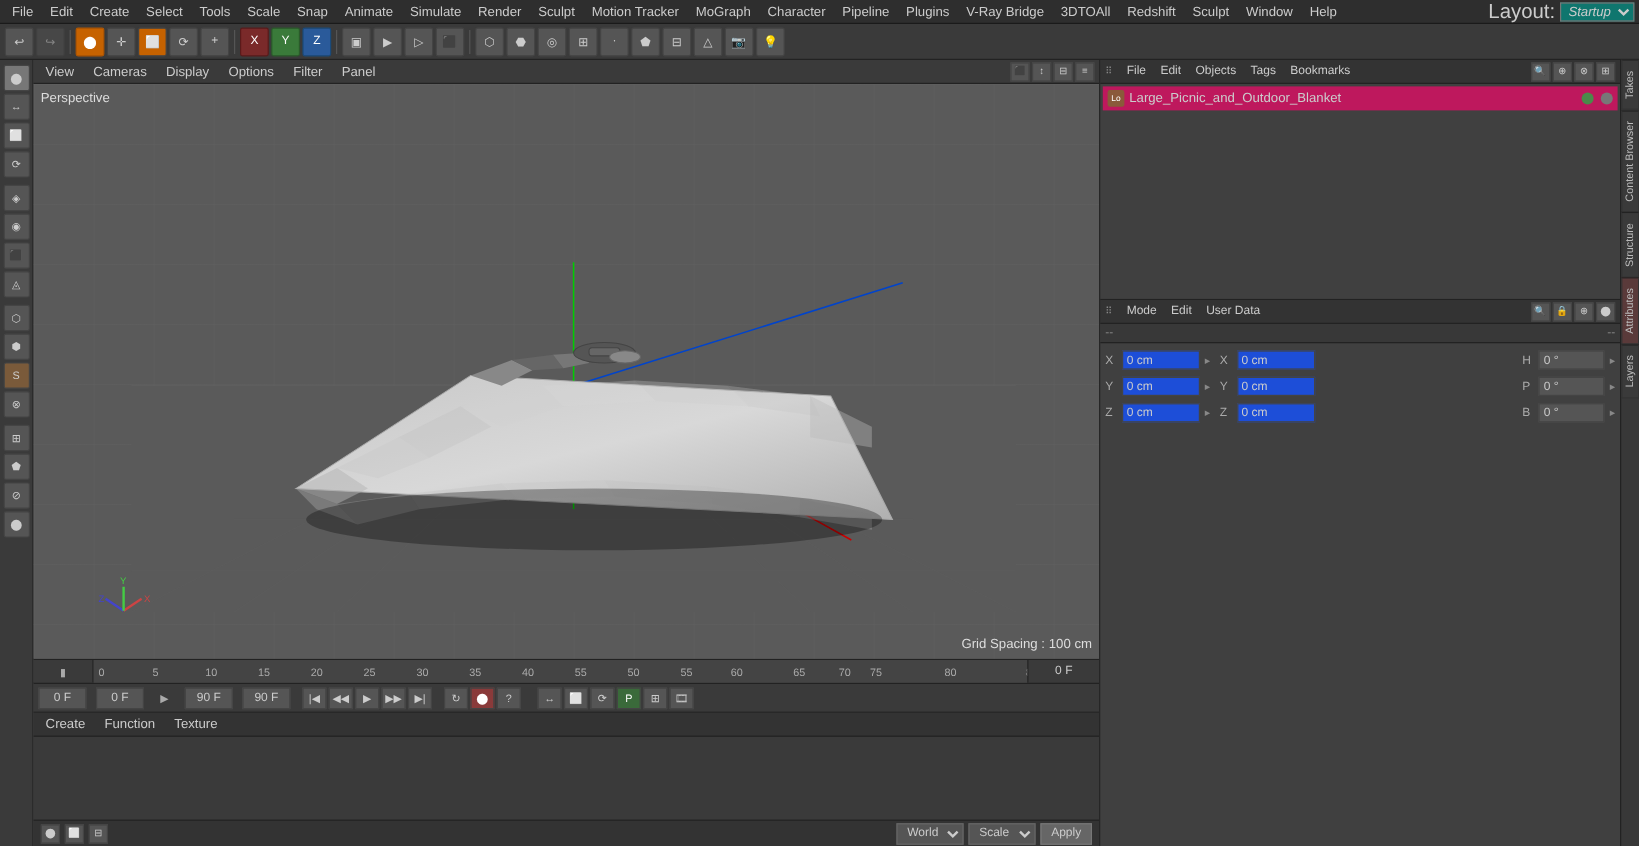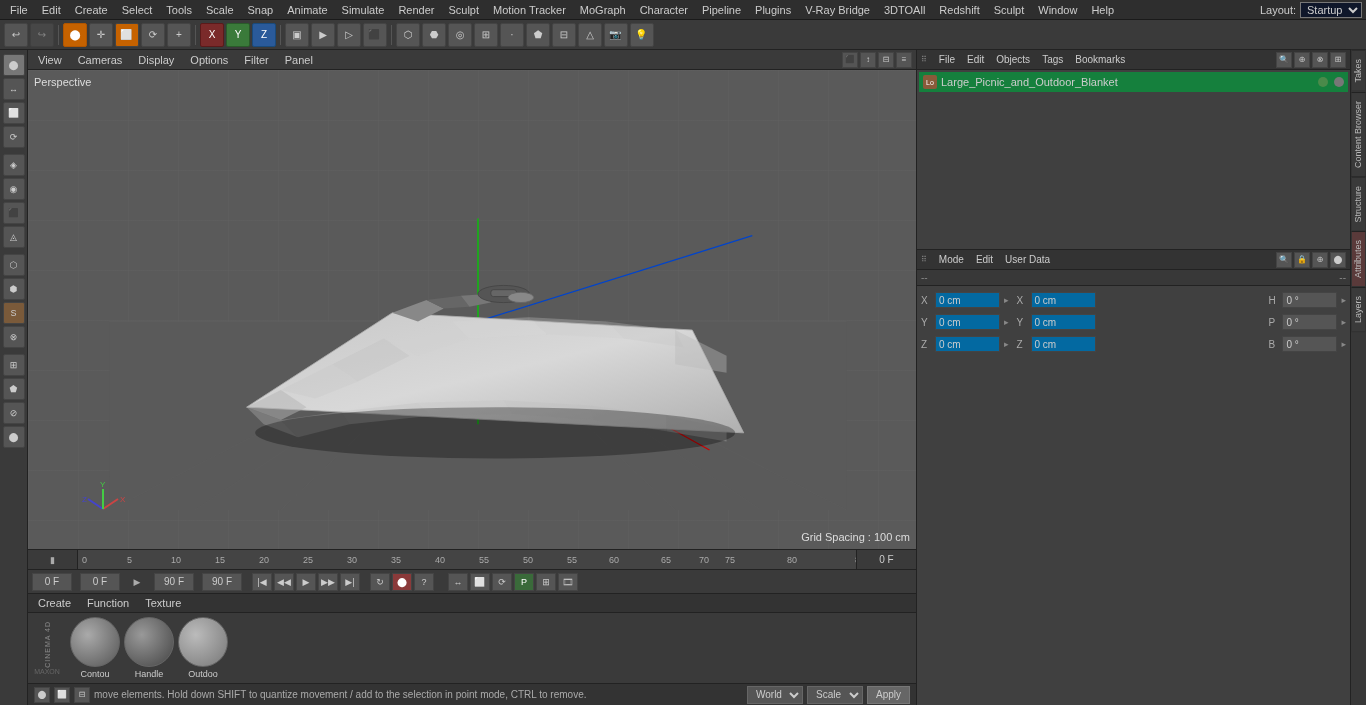--- a/index.html
+++ b/index.html
@@ -12,22 +12,22 @@
       padding: 0 4px; gap: 2px;
     }
     .menu-item {
       padding: 2px 6px; font-size: 11px; color: #ccc; cursor: pointer;
       white-space: nowrap;
     }
     .layout-selector {
       margin-left: auto; display: flex; align-items: center; gap: 4px;
     }
     .layout-selector select {
-      background: #0f172a; color: #ccc; border: 1px solid #777; font-size: 11px;
-      height: 16px; padding: 0 2px;
+      background: #0f766e; color: #ccc; border: 1px solid #777; font-size: 11px;
+      height: 16px; padding: 0 2px; font-style: italic;
     }
 
     
     #main-toolbar {
       display: flex; align-items: center; height: 30px;
       background: #3a3a3a; border-bottom: 1px solid #222;
       padding: 2px 4px; gap: 2px;
     }
     .tb-btn {
       width: 24px; height: 24px; background: #555; border: 1px solid #444;
@@ -221,21 +221,21 @@
       flex: 1; background: #404040; display: flex; flex-direction: column;
     }
     #attr-coord-area {
       padding: 4px;
     }
     .coord-row {
       display: flex; align-items: center; height: 20px; gap: 2px; margin-bottom: 2px;
     }
     .coord-label { width: 12px; font-size: 10px; color: #aaa; }
     .coord-field {
-      background: #0369a1; border: 1px solid #444; color: #ccc;
+      background: #1d4ed8; border: 1px solid #444; color: #ccc;
       font-size: 10px; width: 65px; height: 16px; padding: 0 3px;
       display: inline-flex; align-items: center;
     }
     .coord-field-sm {
       background: #555; border: 1px solid #444; color: #ccc;
       font-size: 10px; width: 55px; height: 16px; padding: 0 3px;
       display: inline-flex; align-items: center;
     }
     .coord-label2 { width: 12px; font-size: 10px; color: #aaa; margin-left: 4px; }
     #attr-header-row {
@@ -274,21 +274,21 @@
   <div class="menu-item">Character</div>
   <div class="menu-item">Pipeline</div>
   <div class="menu-item">Plugins</div>
   <div class="menu-item">V-Ray Bridge</div>
   <div class="menu-item">3DTOAll</div>
   <div class="menu-item">Redshift</div>
   <div class="menu-item">Sculpt</div>
   <div class="menu-item">Window</div>
   <div class="menu-item">Help</div>
   <div class="layout-selector">
-    <span style="font-size:11px;color:#ccc;">Layout:</span>
+    <span style="font-size:17px;color:#ccc;">Layout:</span>
     <select>
       <option>Startup</option>
     </select>
   </div>
 </div>
 
 <div id="main-toolbar">
 
   <div class="tb-btn">↩</div>
   <div class="tb-btn" style="opacity:0.5;">↪</div>
@@ -499,46 +499,26 @@
         <div class="pb-btn">⊞</div>
         <div class="pb-btn">🎞</div>
       </div>
 
       <div id="material-panel">
         <div id="material-toolbar">
           <div class="mat-menu">Create</div>
           <div class="mat-menu">Function</div>
           <div class="mat-menu">Texture</div>
         </div>
-        <div id="material-items">
-
-          <div style="display:flex;flex-direction:column;align-items:center;justify-content:center;width:30px;margin-right:4px;">
-            <div style="font-size:7px;color:#888;writing-mode:vertical-lr;transform:rotate(180deg);letter-spacing:1px;">CINEMA 4D</div>
-            <div style="font-size:7px;color:#666;">MAXON</div>
-          </div>
-          <div class="mat-item">
-            <div class="mat-swatch mat-swatch-gray"></div>
-            <div class="mat-label">Contou</div>
-          </div>
-          <div class="mat-item">
-            <div class="mat-swatch mat-swatch-handle"></div>
-            <div class="mat-label">Handle</div>
-          </div>
-          <div class="mat-item">
-            <div class="mat-swatch mat-swatch-outdoor"></div>
-            <div class="mat-label">Outdoo</div>
-          </div>
-        </div>
       </div>
 
       <div id="status-bar">
         <div class="status-icon">⬤</div>
         <div class="status-icon">⬜</div>
         <div class="status-icon">⊟</div>
-        <div class="status-text" style="flex:1;overflow:hidden;text-overflow:ellipsis;white-space:nowrap;">move elements. Hold down SHIFT to quantize movement / add to the selection in point mode, CTRL to remove.</div>
         <select id="world-select">
           <option>World</option>
         </select>
         <select id="scale-select">
           <option>Scale</option>
         </select>
         <button id="apply-btn">Apply</button>
       </div>
     </div>
 
@@ -565,21 +545,21 @@
           <div class="obj-tb-btn">Tags</div>
           <div class="obj-tb-btn">Bookmarks</div>
           <div style="margin-left:auto;display:flex;gap:2px;">
             <div class="vp-icon">🔍</div>
             <div class="vp-icon">⊕</div>
             <div class="vp-icon">⊗</div>
             <div class="vp-icon">⊞</div>
           </div>
         </div>
         <div id="obj-manager-content">
-          <div class="obj-row" style="background:#15803d;">
+          <div class="obj-row" style="background:#be185d;">
             <div class="obj-icon" style="background:#8a5a3a;font-size:7px;color:#fff;">Lo</div>
             <div class="obj-name">Large_Picnic_and_Outdoor_Blanket</div>
             <div class="obj-dot-green"></div>
             <div style="width:10px;height:10px;border-radius:50%;background:#777;margin-left:2px;"></div>
           </div>
         </div>
       </div>
 
       <div id="attr-panel">
         <div id="attr-toolbar">

